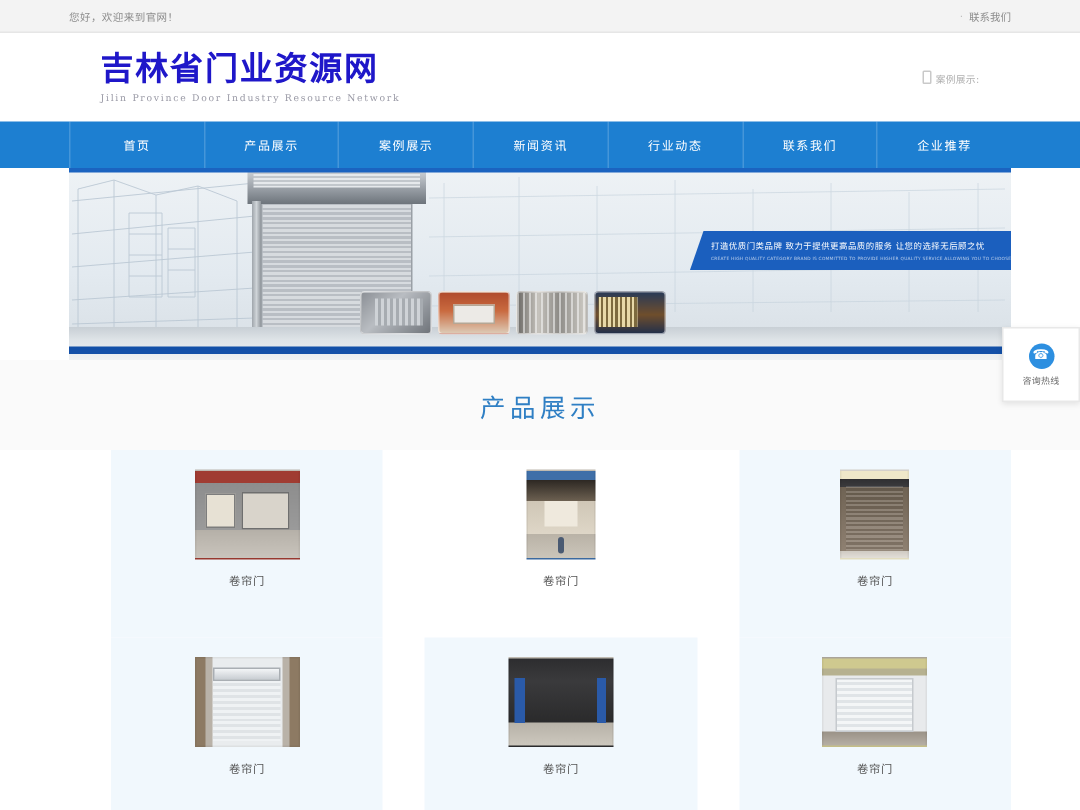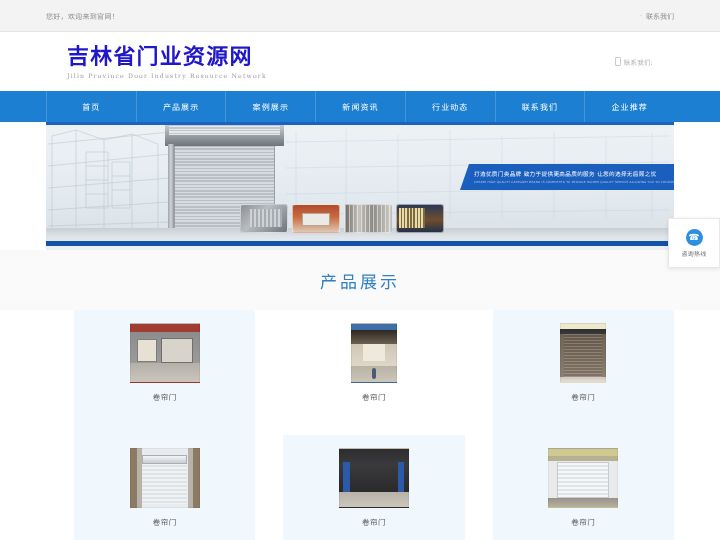--- a/index.html
+++ b/index.html
@@ -6,21 +6,21 @@
   * { margin:0; padding:0; box-sizing:border-box; }
   html, body {
     width:720px; height:540px;
     overflow:hidden;
     background:#ffffff;
     font-family:"DejaVu Sans","Liberation Sans",sans-serif;
   }
 
   
   .topbar{
-    height:32px; background:#f3f3f3;
+    height:22px; background:#f3f3f3;
     border-bottom:1px solid #e6e6e6;
     display:flex; align-items:center; justify-content:space-between;
     padding:0 46px;
   }
   .topbar-text{ font-size:7px; color:#8c8c8c; letter-spacing:.3px; }
   .topbar-right{ display:flex; align-items:center; gap:4px; }
   .topbar-dot{ font-size:7px; color:#bdbdbd; }
   .topbar-link{ font-size:7px; color:#8c8c8c; text-decoration:none; }
 
   
@@ -215,21 +215,21 @@
   </span>
 </div>
 
 <div class="header">
   <div class="logo-wrap">
     <div class="logo-cn">吉林省门业资源网</div>
     <div class="logo-en">Jilin Province Door Industry Resource Network</div>
   </div>
   <div class="header-phone">
     <span class="phone-glyph"></span>
-    <span class="phone-label">联系我们:</span>
+    <span class="phone-label">案例展示:</span>
   </div>
 </div>
 
 <div class="nav">
   <div class="nav-inner">
       <a class="nav-item" href="#">首页</a>
       <a class="nav-item" href="#">产品展示</a>
       <a class="nav-item" href="#">案例展示</a>
       <a class="nav-item" href="#">新闻资讯</a>
       <a class="nav-item" href="#">行业动态</a>

